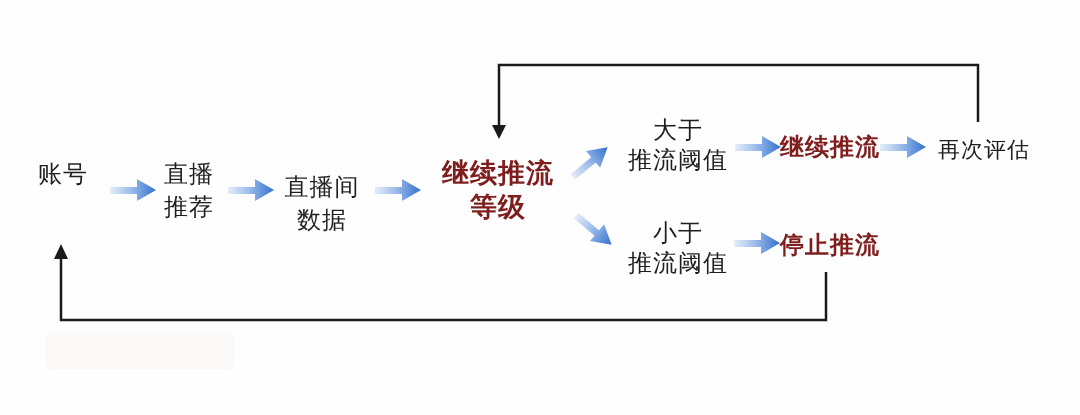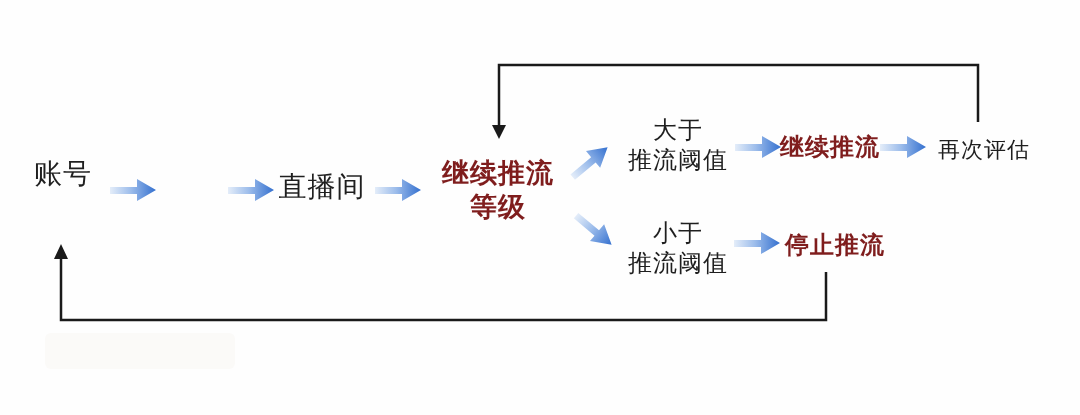--- a/index.html
+++ b/index.html
@@ -10,21 +10,21 @@
   .canvas{
     position:relative;
     width:1080px;height:415px;
     background:#fefefe;
     overflow:hidden;
   }
   .node{
     position:absolute;
     text-align:center;
     color:#1f1f1f;
-    font-size:28px;
+    font-size:24px;
     line-height:33px;
     letter-spacing:1px;
     white-space:nowrap;
   }
   .node span{display:block;}
   .node.small{font-size:24px;line-height:30px;}
   .node.accent{
     color:#7f1d1d;
     font-weight:bold;
   }
@@ -73,27 +73,32 @@
   </svg>
 
   <div class="node" style="left:13px;top:157px;width:100px;">
     <span>账号</span>
   </div>
 
   <svg class="arrow" style="left:109px;top:175px;" viewBox="0 0 48 30">
       <use href="#arrowShape"></use>
     </svg>
 
+  <div class="node" style="left:139px;top:157px;width:100px;">
+    <span>直播</span>
+    <span>推荐</span>
+  </div>
 
   <svg class="arrow" style="left:227px;top:175px;" viewBox="0 0 48 30">
       <use href="#arrowShape"></use>
     </svg>
 
   <div class="node" style="left:272px;top:170px;width:100px;">
     <span>直播间</span>
+    <span>数据</span>
   </div>
 
   <svg class="arrow" style="left:374px;top:175px;" viewBox="0 0 48 30">
       <use href="#arrowShape"></use>
     </svg>
 
   <div class="node accent big" style="left:423px;top:156px;width:150px;">
     <span>继续推流</span>
     <span>等级</span>
   </div>
@@ -128,17 +133,17 @@
 
   <div class="node small" style="left:618px;top:218px;width:120px;">
     <span>小于</span>
     <span>推流阈值</span>
   </div>
 
   <svg class="arrow" style="left:733px;top:228px;" viewBox="0 0 48 30">
       <use href="#arrowShape"></use>
     </svg>
 
-  <div class="node small accent" style="left:775px;top:230px;width:110px;text-align:right;">
+  <div class="node small accent" style="left:775px;top:230px;width:110px;">
     <span>停止推流</span>
   </div>
 
 </div>
 
 </body></html>

